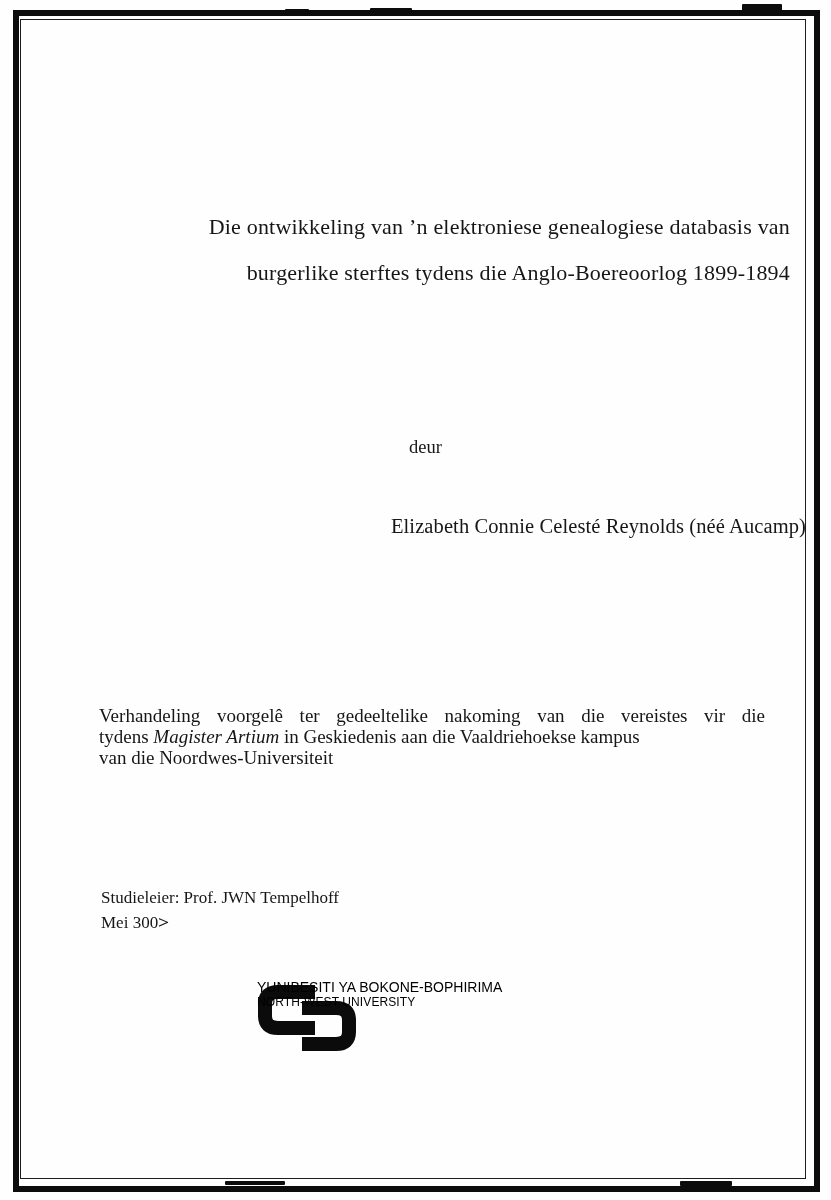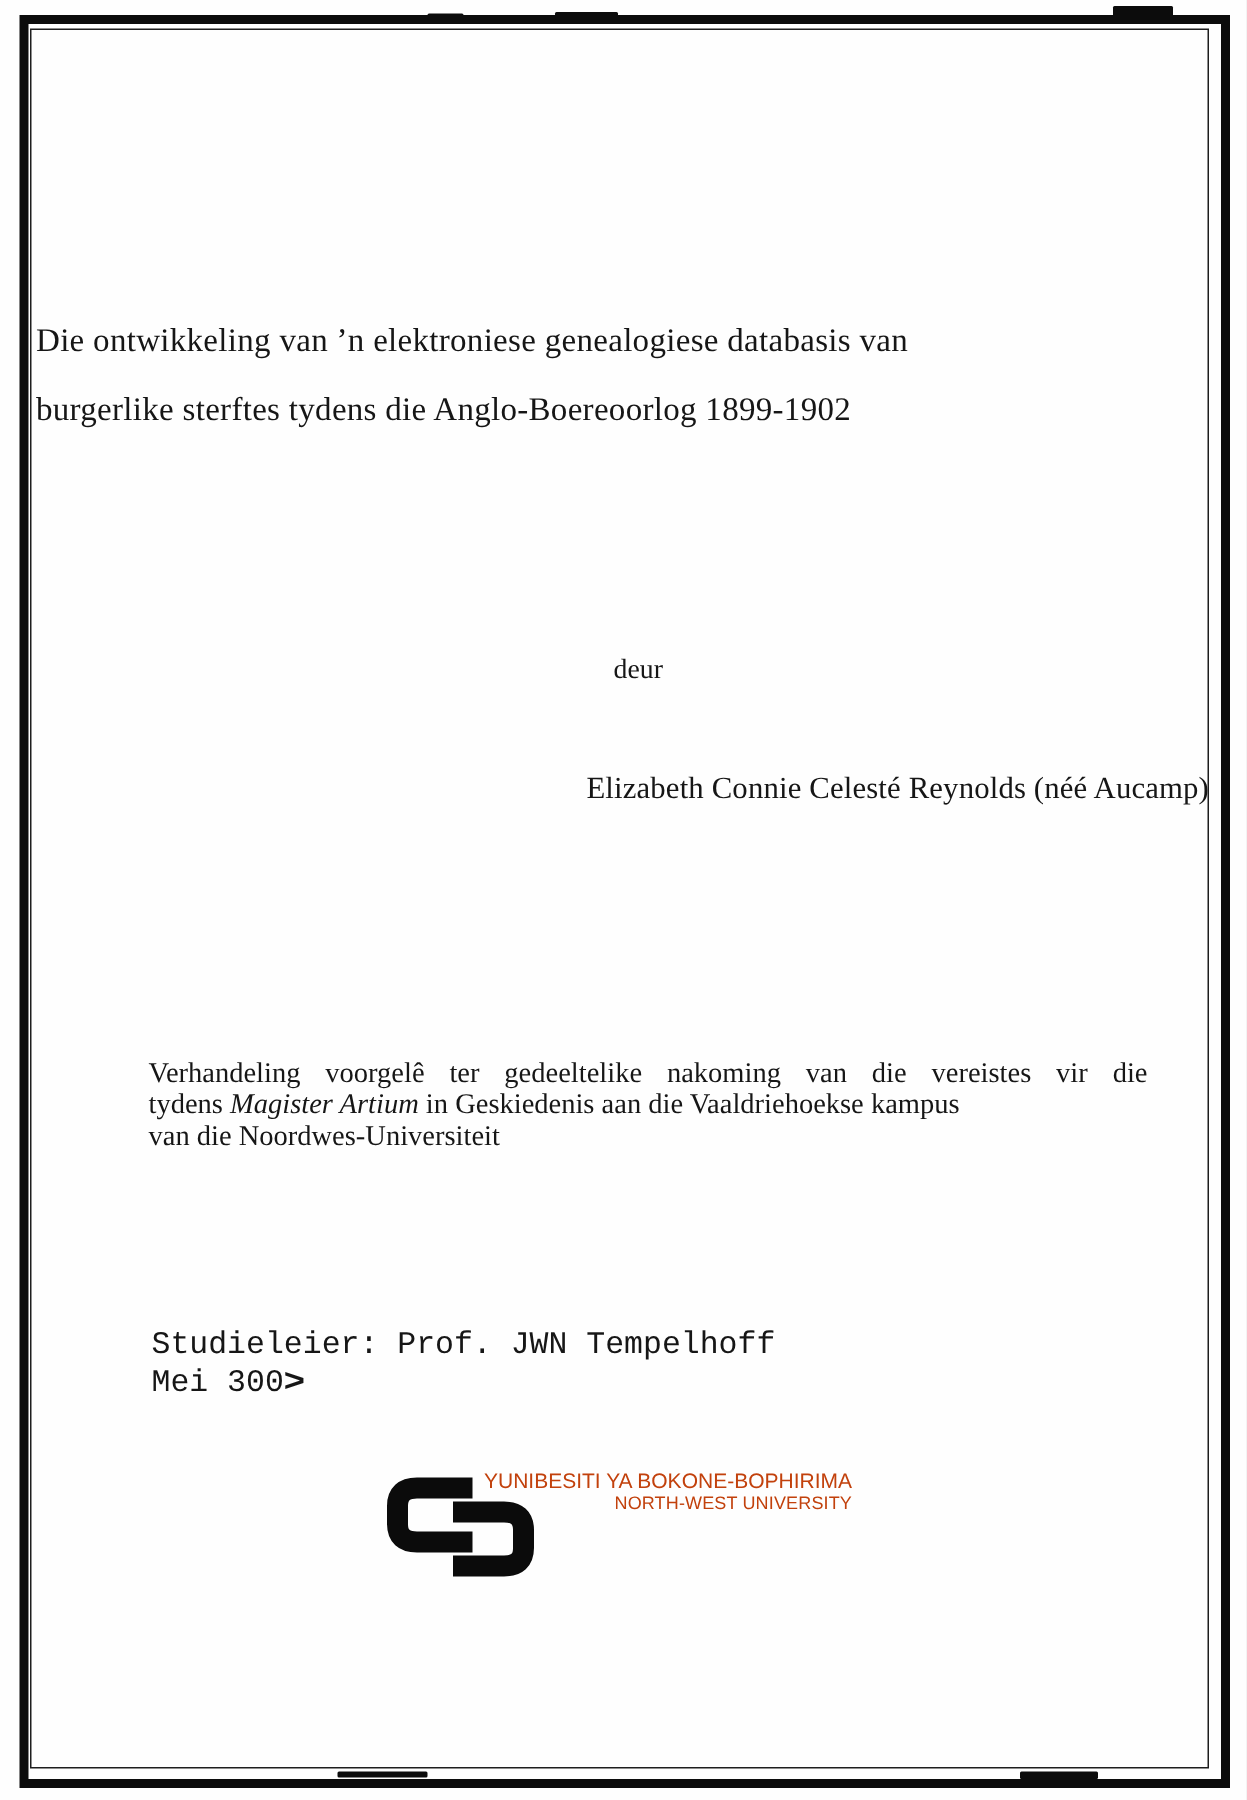--- a/index.html
+++ b/index.html
@@ -7,46 +7,46 @@
     position:relative;width:831px;height:1200px;background:#fefefe;
     font-family:"Liberation Serif","DejaVu Serif",serif;color:#161616;
     overflow:hidden;margin:0 auto;
   }
   .frame-outer{position:absolute;top:10px;left:13px;right:11px;bottom:8px;border:6px solid #0c0c0c;}
   .frame-inner{position:absolute;top:19px;left:20px;right:25px;bottom:21px;border:1.5px solid #1d1d1d;}
   .artifact{position:absolute;background:#0c0c0c;border-radius:1px;}
 
   .title-block{
     position:absolute;top:204px;left:24px;right:41px;
-    text-align:left;font-size:22px;line-height:46px;letter-spacing:.2px;
+    text-align:right;font-size:22px;line-height:46px;letter-spacing:.2px;
   }
   .byline{
     position:absolute;top:437px;left:45px;right:25px;
     text-align:center;font-size:18.5px;line-height:20px;
   }
   .author{
     position:absolute;top:514px;left:45px;right:25px;
     text-align:right;font-size:20.5px;line-height:24px;letter-spacing:.1px;
   }
   .statement{
     position:absolute;top:664px;left:99px;width:666px;
     font-size:19px;line-height:20.9px;
   }
   .statement .just{text-align:justify;text-align-last:justify;margin-top:42px;}
   .statement em{}
   .supervisor-block{
-    position:absolute;top:885px;left:101px;font-size:21px;line-height:25px;font-family:Liberation Mono, monospace;
+    position:absolute;top:885px;left:101px;font-size:17px;line-height:25px;
   }
   .date-glyph{font-weight:700;display:inline-block;transform:scaleX(1.15);transform-origin:left;}
 
   .logo{position:absolute;top:983px;left:257px;width:315px;height:72px;}
   .logo svg{position:absolute;top:0;left:0;display:block;}
   .logo-text{
-    position:absolute;top:-3.5px;left:0;width:311px;text-align:right;
-    font-family:"Liberation Sans","DejaVu Sans",sans-serif;color:#c2410c;
+    position:absolute;top:-3.5px;left:0;width:311px;text-align:left;
+    font-family:"Liberation Sans","DejaVu Sans",sans-serif;color:#000000;
     line-height:15.2px;white-space:nowrap;
   }
   .lt-small{font-size:14px;letter-spacing:0px;}
   .lt-big{font-size:12px;letter-spacing:.1px;}
 </style>
 </head>
 <body>
 
 <div class="page">
 
@@ -54,21 +54,21 @@
   <div class="frame-inner"></div>
 
   <div class="artifact" style="top:9px;left:285px;width:24px;height:4px;"></div>
   <div class="artifact" style="top:8px;left:370px;width:42px;height:5px;"></div>
   <div class="artifact" style="top:4px;left:742px;width:40px;height:8px;"></div>
   <div class="artifact" style="top:1181px;left:680px;width:52px;height:5px;"></div>
   <div class="artifact" style="top:1181px;left:225px;width:60px;height:4px;"></div>
 
   <div class="title-block">
     <div>Die ontwikkeling van ’n elektroniese genealogiese databasis van</div>
-    <div>burgerlike sterftes tydens die Anglo-Boereoorlog 1899-1902</div>
+    <div>burgerlike sterftes tydens die Anglo-Boereoorlog 1899-1894</div>
   </div>
 
   <div class="byline">deur</div>
 
   <div class="author">Elizabeth Connie Celesté Reynolds (néé Aucamp)</div>
 
   <div class="statement">
     <div class="just">Verhandeling voorgelê ter gedeeltelike nakoming van die vereistes vir die</div>
     <div><span>tydens </span><em>Magister Artium</em><span> in Geskiedenis aan die Vaaldriehoekse kampus</span></div>
     <div>van die Noordwes-Universiteit</div>

